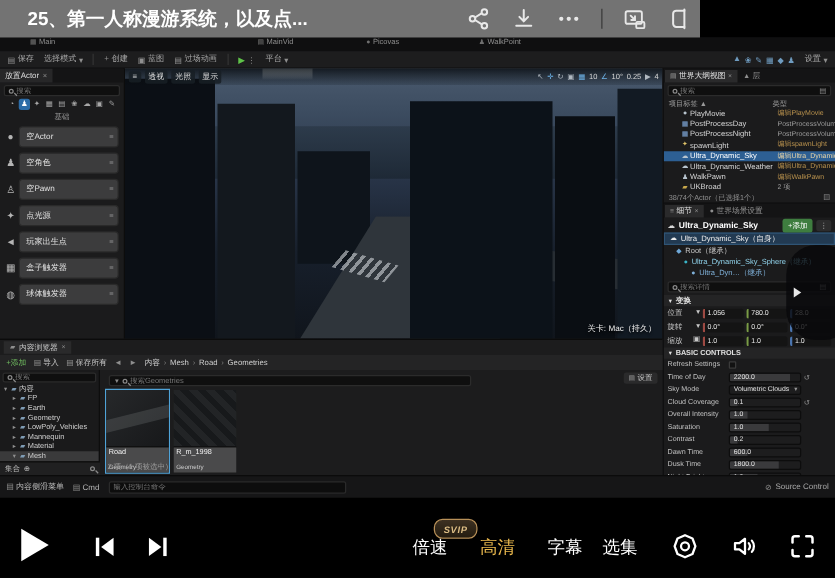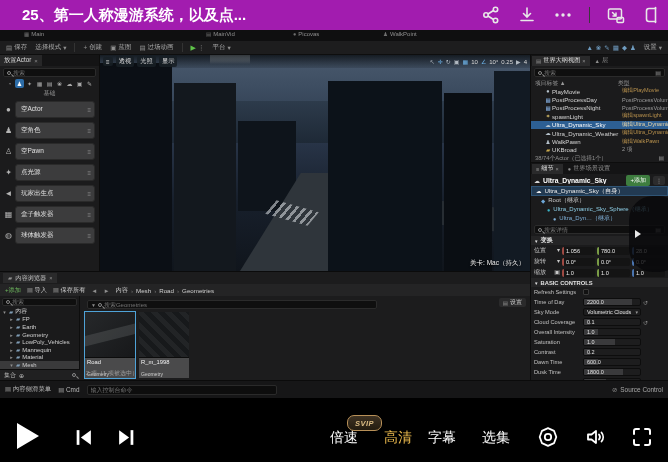--- a/index.html
+++ b/index.html
@@ -1,21 +1,21 @@
 <!DOCTYPE html>
 <html><head>
 <meta charset="utf-8">
 <style>
   html,body{margin:0;padding:0;background:#000;}
   #app{position:relative;width:668px;height:462px;background:#000;overflow:hidden;
        font-family:"Liberation Sans","DejaVu Sans",sans-serif;-webkit-font-smoothing:antialiased;}
   #app *{box-sizing:border-box;}
 
   
-  .titlebar{position:absolute;left:0;top:0;width:668px;height:30px;background:#a21caf;z-index:30;display:flex;align-items:center;}
+  .titlebar{position:absolute;left:0;top:0;width:560px;height:30px;background:#737373;z-index:30;display:flex;align-items:center;}
   .title{margin-left:22px;font-size:15px;font-weight:bold;color:#fff;white-space:nowrap;}
   .tb-icons{position:absolute;right:2px;top:0;height:30px;display:flex;align-items:center;gap:16px;padding-right:4px;}
   .tb-icons svg{display:block;}
   .tb-div{width:1px;height:16px;background:#3a3a3a;}
 
   
   .ue{position:absolute;left:0;top:30px;width:668px;height:368px;background:#151516;}
   .ue-tabs{position:absolute;left:0;top:0;width:668px;height:11px;background:#0f0f10;}
   .ue-tab{position:absolute;top:1px;font-size:6px;color:#8f8f8f;display:flex;gap:2px;align-items:center;}
   .ue-tab i{font-style:normal;font-size:5.5px;color:#6f6f6f;}
@@ -701,21 +701,21 @@
       <rect x="3.5" y="3" width="2.6" height="14"></rect>
         <polygon points="17,3 17,17 7.5,10"></polygon>
     </svg>
     <svg class="isvg" style="left:116px;top:15px" width="21" height="21" viewBox="0 0 20 20" fill="#fff">
       <polygon points="3,3 3,17 12.5,10"></polygon>
         <rect x="13.9" y="3" width="2.6" height="14"></rect>
     </svg>
     <span class="txt" style="left:330px">倍速</span>
     <span class="badge">SVIP</span>
     <span class="txt" style="left: 384px; color: rgb(237, 187, 78);">高清</span>
-    <span class="txt" style="left:428px">字幕</span>
+    <span class="txt" style="left:438px">字幕</span>
     <span class="txt" style="left:482px">选集</span>
     <svg class="isvg" style="left:536px;top:13px" width="24" height="24" viewBox="0 0 24 24" fill="none" stroke="#fff" stroke-width="1.8">
       <path d="M12 3.2l6 2.6 2.3 6.2-2.3 6.2-6 2.6-6-2.6-2.3-6.2 2.3-6.2z" stroke-linejoin="round"></path>
       <circle cx="12" cy="12" r="3.2"></circle>
     </svg>
     <svg class="isvg" style="left:584px;top:13px" width="24" height="24" viewBox="0 0 24 24" fill="none" stroke="#fff" stroke-width="1.8" stroke-linecap="round" stroke-linejoin="round">
       <path d="M4 9.5v5h3.5L12 18V6L7.5 9.5H4z"></path>
       <path d="M15 9.5a4 4 0 0 1 0 5"></path>
         <path d="M17.5 7.5a7 7 0 0 1 0 9"></path>
     </svg>

